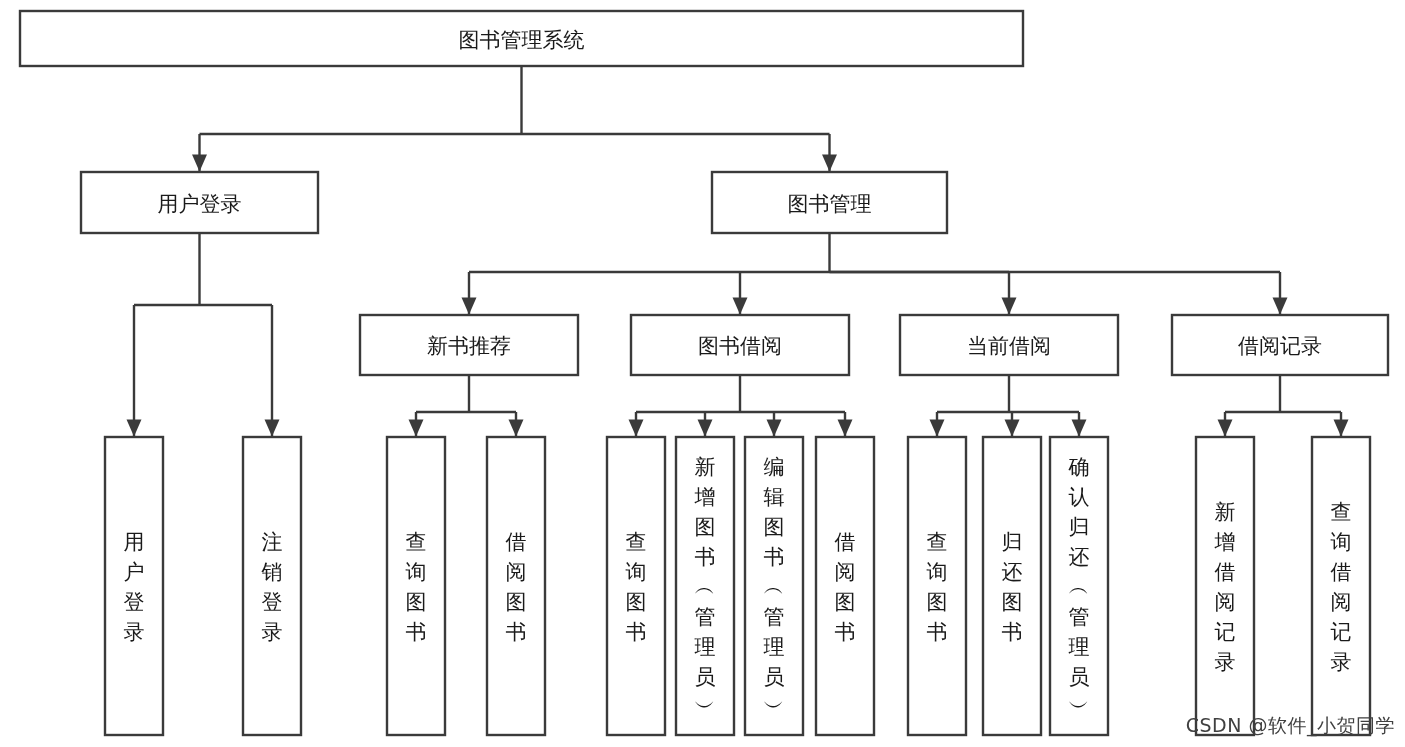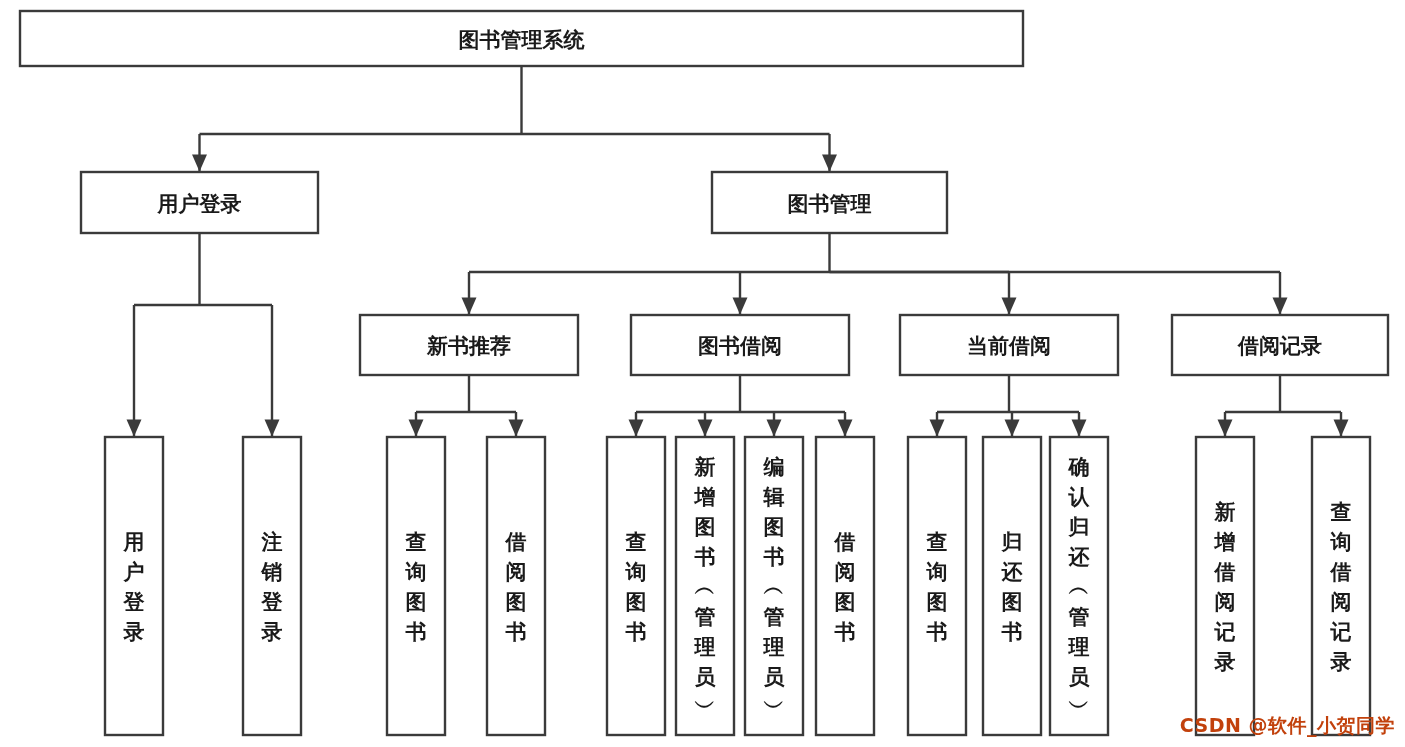--- a/index.html
+++ b/index.html
@@ -12,21 +12,20 @@
     width: 1405px;
     height: 747px;
     overflow: hidden;
     font-family: "DejaVu Sans", "Liberation Sans", sans-serif;
   }
   #diagram-root {
     position: relative;
     width: 1405px;
     height: 747px;
     background: #ffffff;
-    font-weight: bold;
   }
   svg#chart-svg {
     position: absolute;
     top: 0;
     left: 0;
     width: 1405px;
     height: 747px;
     display: block;
   }
   .node-box {
@@ -57,21 +56,21 @@
     font-size: 21px;
     fill: #1a1a1a;
     text-anchor: middle;
   }
   .watermark-text {
     position: absolute;
     right: 10px;
     bottom: 8px;
     font-family: "DejaVu Sans", "Liberation Sans", sans-serif;
     font-size: 19px;
-    color: #c2410c;
+    color: #404040;
     white-space: nowrap;
     letter-spacing: 0.5px;
     user-select: none;
   }
 </style>
 </head>
 <body>
 
 <div id="diagram-root">
   <svg id="chart-svg" viewBox="0 0 1405 747">

